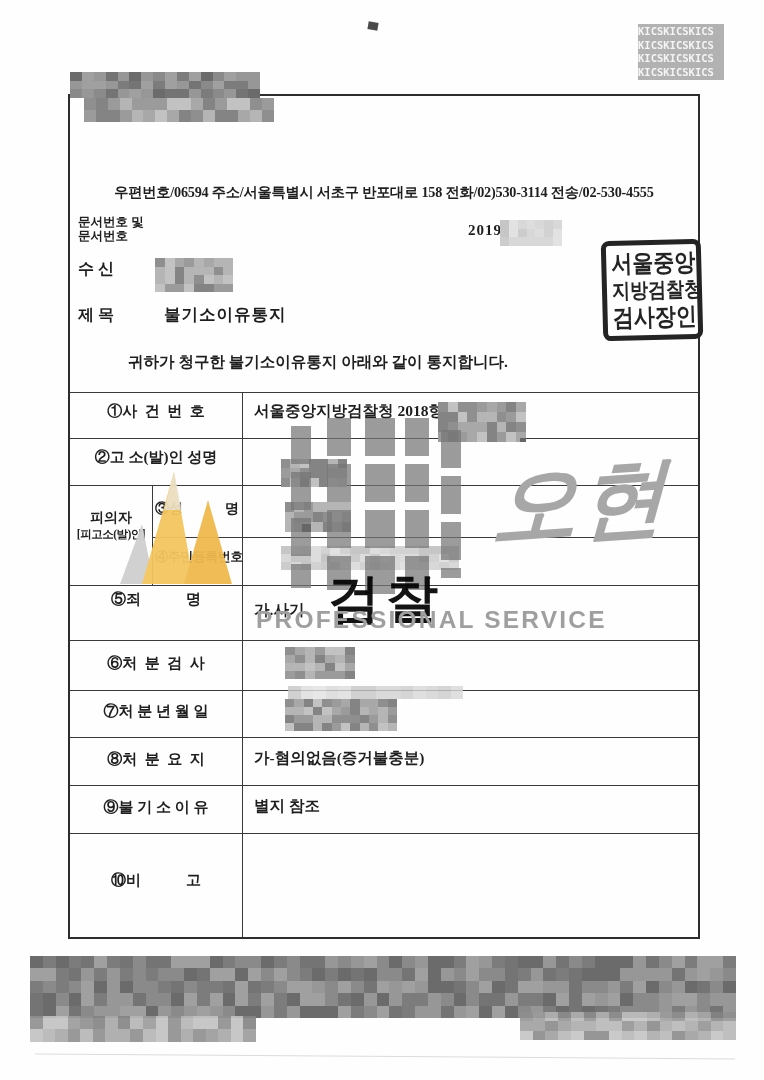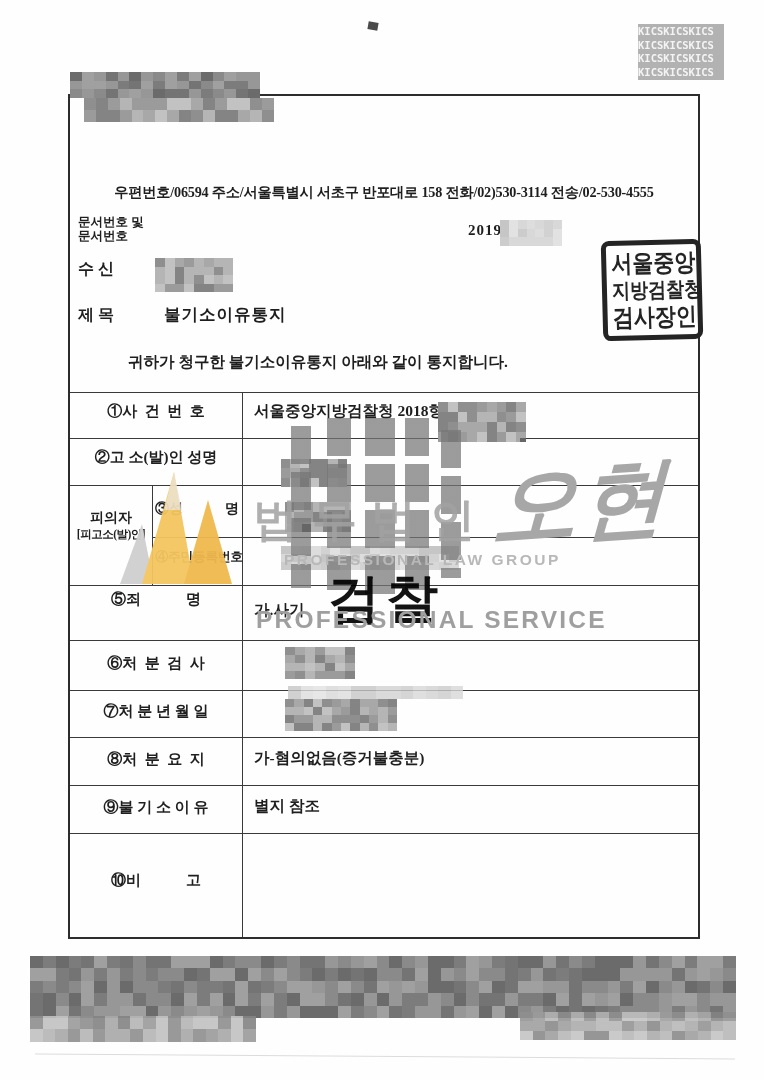--- a/index.html
+++ b/index.html
@@ -251,23 +251,21 @@
     <div class="b5"></div>
   </div>
 
   <svg class="abs logo-svg" width="125" height="118" viewBox="0 0 125 118">
     <polygon points="8,118 30,58 42,118" fill="#cfcfcf"></polygon>
     <polygon points="30,118 62,6 82,118" fill="#f4c65f"></polygon>
     <polygon points="72,118 96,34 120,118" fill="#f0b94e"></polygon>
     <polygon points="52,44 62,6 70,44" fill="#e8e8e8" opacity="0.7"></polygon>
   </svg>
 
-  <div class="wm wm-lawfirm">법무법인</div>
   <div class="wm wm-ohyun">오현</div>
-  <div class="wm wm-plg">PROFESSIONAL LAW GROUP</div>
   <div class="wm wm-gumchal">검찰</div>
   <div class="wm wm-ps">PROFESSIONAL SERVICE</div>
 
   <div class="mosaic" style="left: 500px; top: 220px; width: 62px; height: 26px; display: grid; grid-template-columns: repeat(7, 1fr); grid-template-rows: repeat(3, 1fr);">
       <div style="background: rgb(198, 198, 198);"></div>
       <div style="background: rgb(226, 226, 226);"></div>
       <div style="background: rgb(216, 216, 216);"></div>
       <div style="background: rgb(221, 221, 221);"></div>
       <div style="background: rgb(216, 216, 216);"></div>
       <div style="background: rgb(210, 210, 210);"></div>

